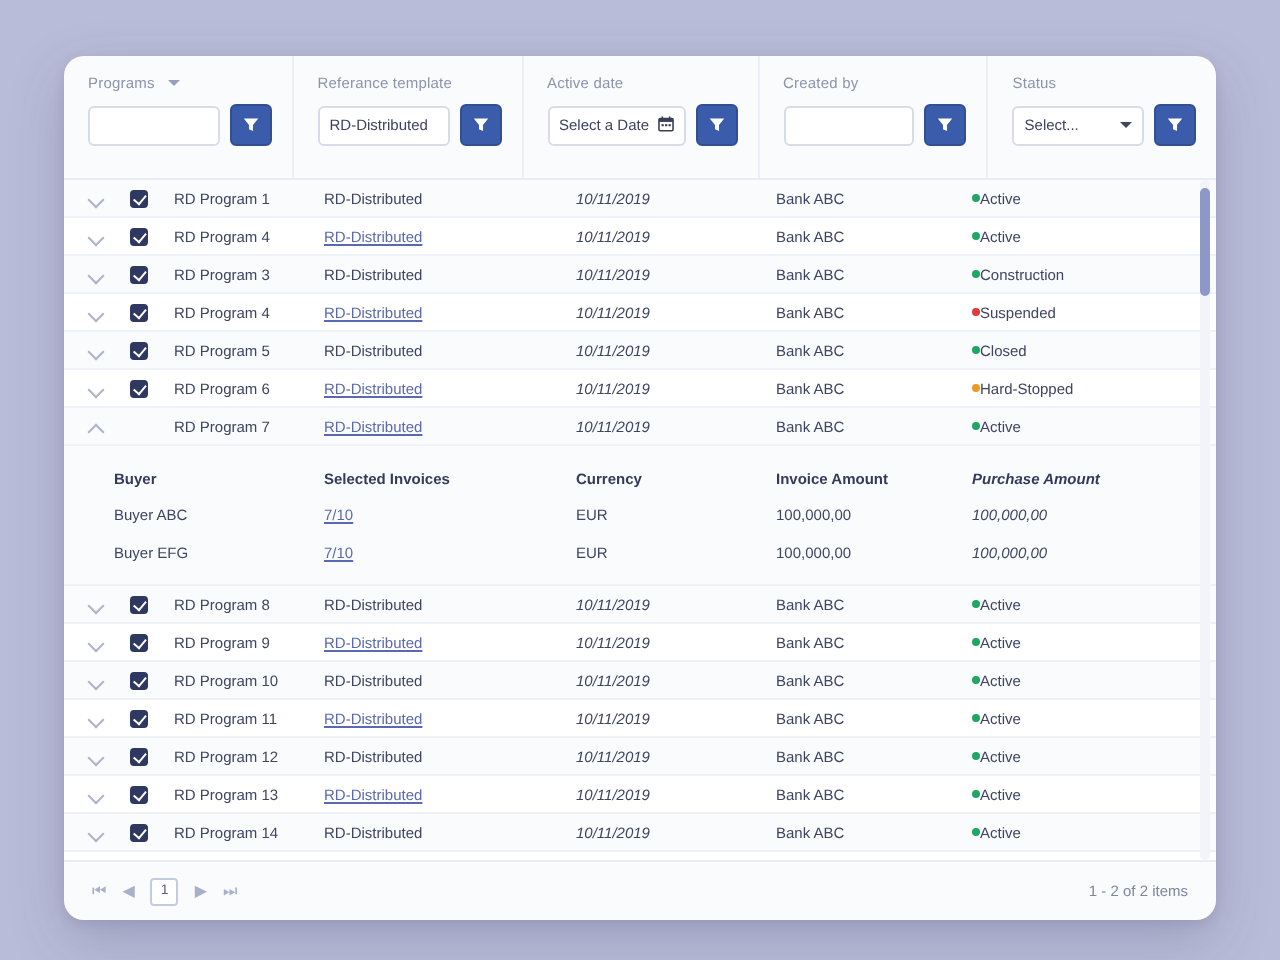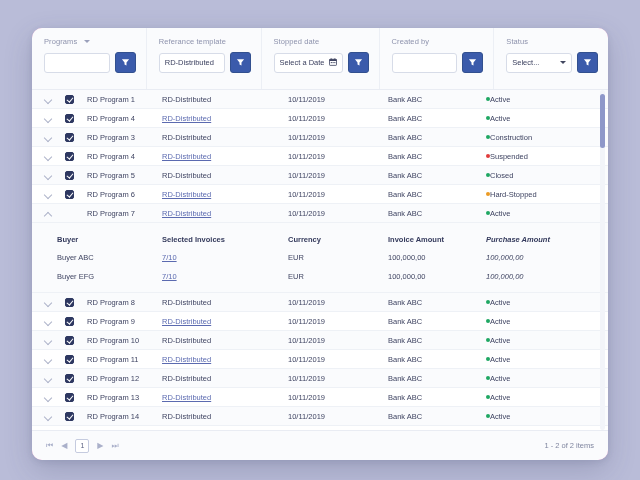--- a/index.html
+++ b/index.html
@@ -119,21 +119,21 @@
     border-bottom: 1px solid #eef1f6;
     font-size: 7.5px;
     color: #3f4462;
     padding-right: 12px;
   }
   .trow.alt { background: #fafbfd; }
   .trow.expanded-head { background: #fafbfd; }
 
   .c-name    { flex: 0 0 130px; display: flex; align-items: center; padding-left: 12px; gap: 7px; }
   .c-tpl     { flex: 0 0 126px; }
-  .c-date    { flex: 0 0 100px; }
+  .c-date    { flex: 0 0 100px; font-style: italic; }
   .c-by      { flex: 0 0 98px; }
   .c-status  { flex: 1 1 auto; display: flex; align-items: center; }
 
   .chev {
     flex: 0 0 auto;
     width: 9px; height: 9px;
     margin-right: 5px;
     position: relative;
     cursor: pointer;
   }
@@ -287,21 +287,21 @@
           </div>
           <div class="filter-btn">
             <svg width="9" height="9" viewBox="0 0 10 10">
               <path d="M1 1.4h8L6.1 5v3.4L3.9 7.3V5z" fill="#ffffff"></path>
             </svg>
           </div>
         </div>
       </div>
       <div class="filter-cell">
         <div class="filter-label">
-          <span>Stopped date</span>
+          <span>Active date</span>
         </div>
         <div class="filter-row">
           <div class="filter-input">
             <span class="filter-input-text">Select a Date</span>
             <span class="cal-icon"><svg width="8" height="8" viewBox="0 0 10 10">
                 <rect x="0.6" y="1.6" width="8.8" height="7.6" rx="0.8" fill="none" stroke="#3a3f5c" stroke-width="1"></rect>
                 <rect x="0.6" y="1.6" width="8.8" height="2.1" fill="#3a3f5c"></rect>
                 <rect x="2.2" y="0.3" width="1" height="2" fill="#3a3f5c"></rect>
                 <rect x="6.8" y="0.3" width="1" height="2" fill="#3a3f5c"></rect>
                 <rect x="2.2" y="5.1" width="1.4" height="1.3" fill="#3a3f5c"></rect>

